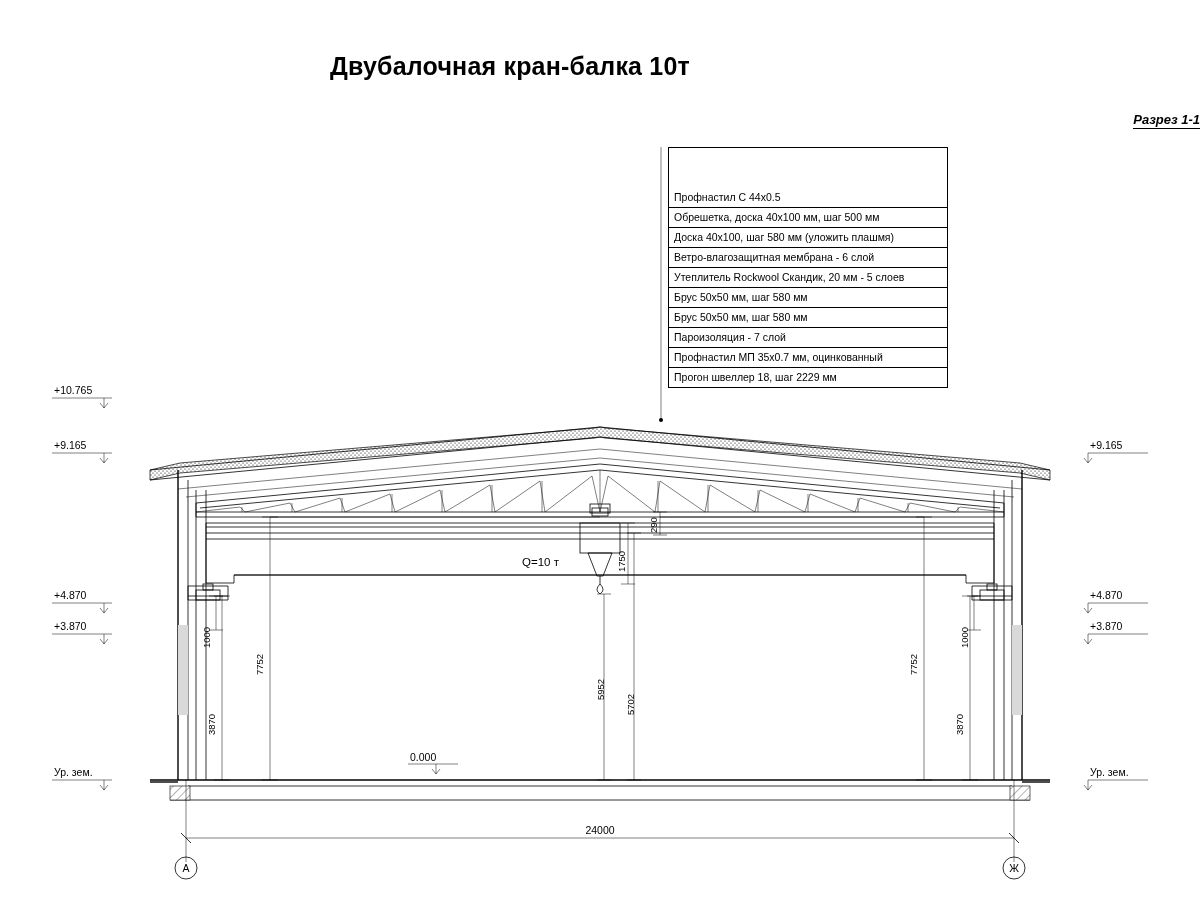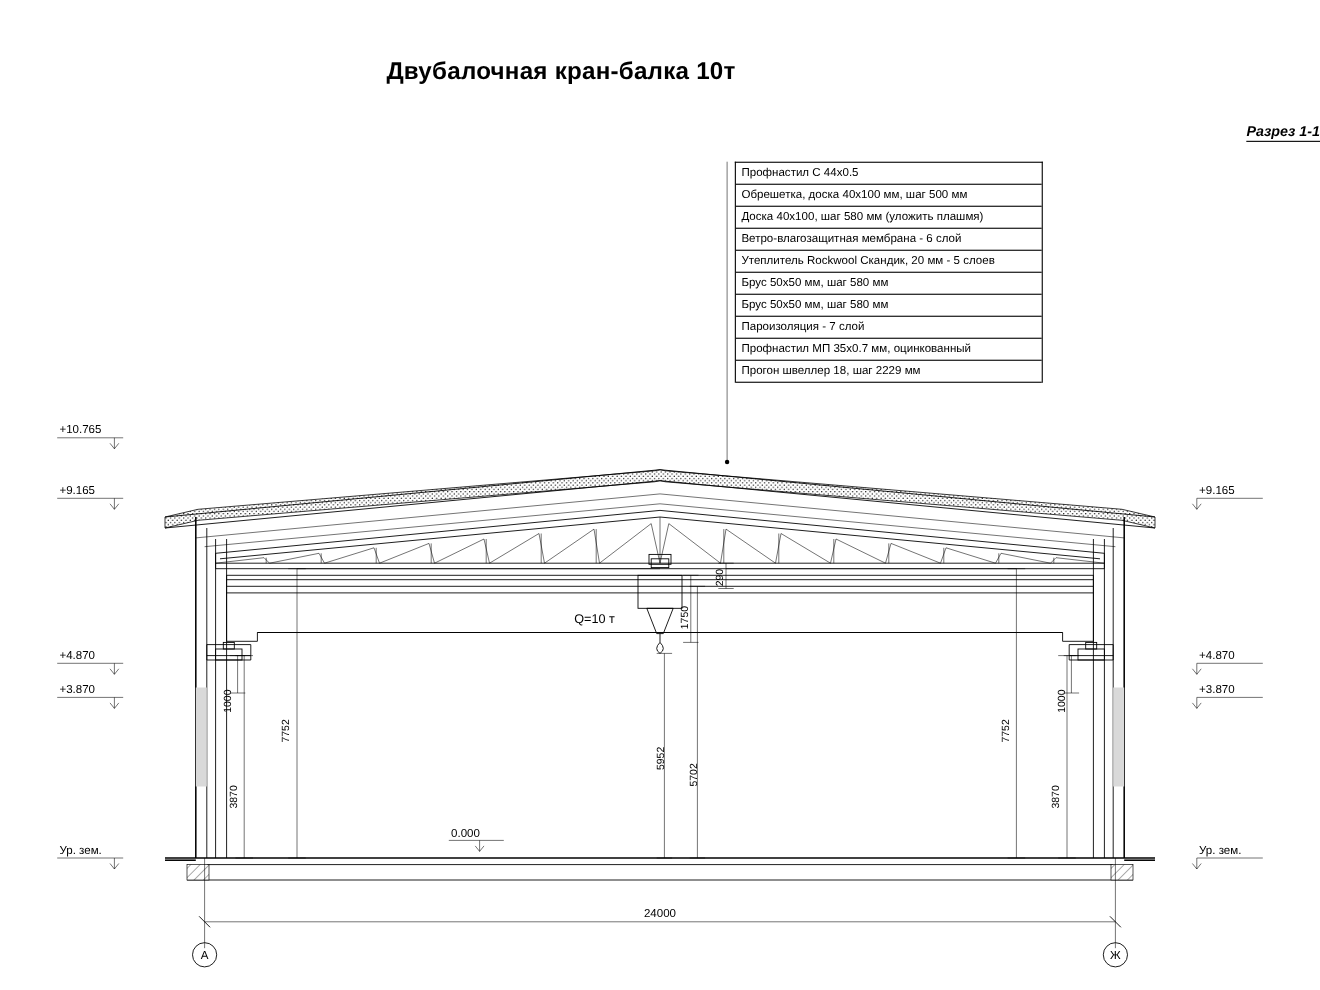--- a/index.html
+++ b/index.html
@@ -17,21 +17,21 @@
     height: 900px;
     background: #ffffff;
     overflow: hidden;
   }
   .title {
     position: absolute;
     left: 0;
     top: 52px;
     width: 1020px;
     text-align: center;
-    font-size: 22px;
+    font-size: 25px;
     font-weight: bold;
     letter-spacing: 0.2px;
   }
   .subtitle {
     position: absolute;
     left: 0;
     top: 112px;
     width: 1200px;
     text-align: right;
     font-size: 13px;
@@ -57,20 +57,21 @@
     border-bottom: 1px solid #000;
     font-size: 10.5px;
     line-height: 19px;
     height: 19px;
     padding-left: 5px;
     white-space: nowrap;
     overflow: hidden;
   }
   .legend .row:first-child {
     border-top: none;
+    margin-top: 40px;
   }
 
   
   svg.draw {
     position: absolute;
     left: 0;
     top: 0;
     width: 1200px;
     height: 900px;
   }

